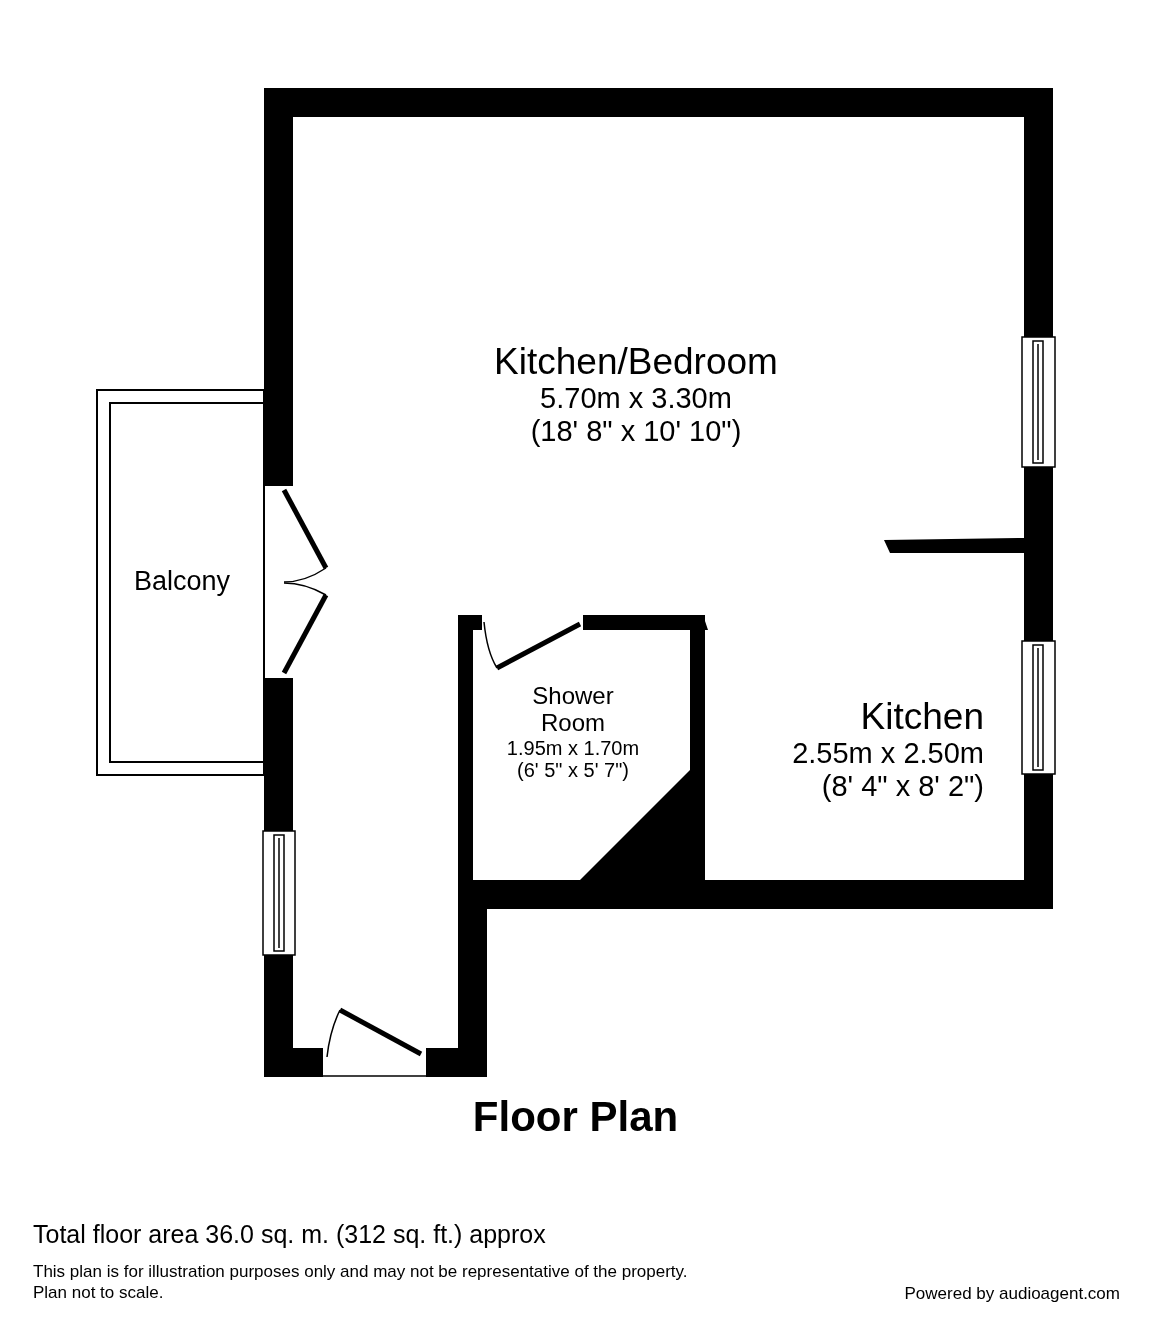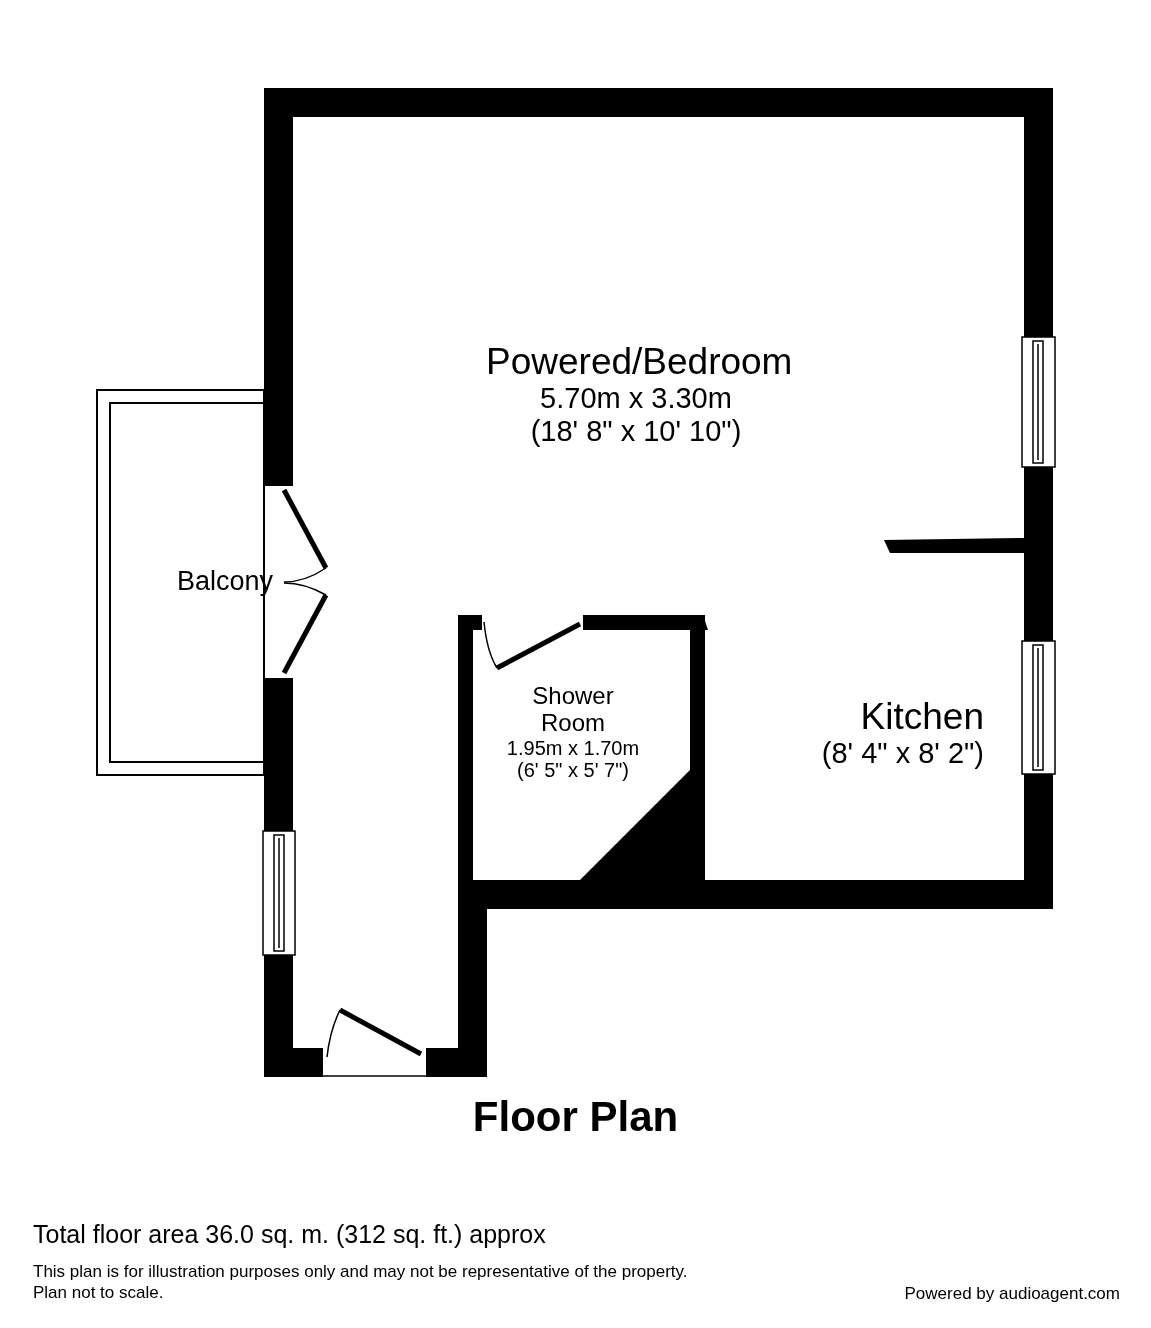--- a/index.html
+++ b/index.html
@@ -90,38 +90,39 @@
   </g>
 
   <g stroke="#000" fill="none">
     <line x1="323" y1="1076" x2="426" y2="1076" stroke-width="1.5"></line>
     <line x1="340" y1="1010" x2="421" y2="1054" stroke-width="5"></line>
     <path d="M340,1010 Q330,1030 327,1057" stroke-width="1.5"></path>
   </g>
 </svg>
 
 <div class="label" style="left:486px; top:341px; width:300px;">
-  <span class="room-name" style="font-size:37px;">Powered/Bedroom</span>
+  <span class="room-name" style="font-size:37px;">Kitchen/Bedroom</span>
   <span class="room-dim" style="font-size:29px;">5.70m x 3.30m</span>
   <span class="room-dim" style="font-size:29px;">(18' 8" x 10' 10")</span>
 </div>
 
-<div class="label" style="left:112px; top:566px; width:140px;margin-left:43px;">
+<div class="label" style="left:112px; top:566px; width:140px;">
   <span class="room-name" style="font-size:27px;">Balcony</span>
 </div>
 
 <div class="label" style="left:478px; top:683px; width:190px;text-align:center;">
   <span class="room-name" style="font-size:24px;">Shower</span>
   <span class="room-name" style="font-size:24px;">Room</span>
   <span class="room-dim" style="font-size:20px;">1.95m x 1.70m</span>
   <span class="room-dim" style="font-size:20px;">(6' 5" x 5' 7")</span>
 </div>
 
 <div class="label" style="left:744px; top:696px; width:240px;text-align:right;">
   <span class="room-name" style="font-size:37px;">Kitchen</span>
+  <span class="room-dim" style="font-size:29px;">2.55m x 2.50m</span>
   <span class="room-dim" style="font-size:29px;">(8' 4" x 8' 2")</span>
 </div>
 
 <div id="title">Floor Plan</div>
 
 <div id="area">Total floor area 36.0 sq. m. (312 sq. ft.) approx</div>
 <div id="disc1">This plan is for illustration purposes only and may not be representative of the property.</div>
 <div id="disc2">Plan not to scale.</div>
 <div id="powered">Powered by audioagent.com</div>
 

